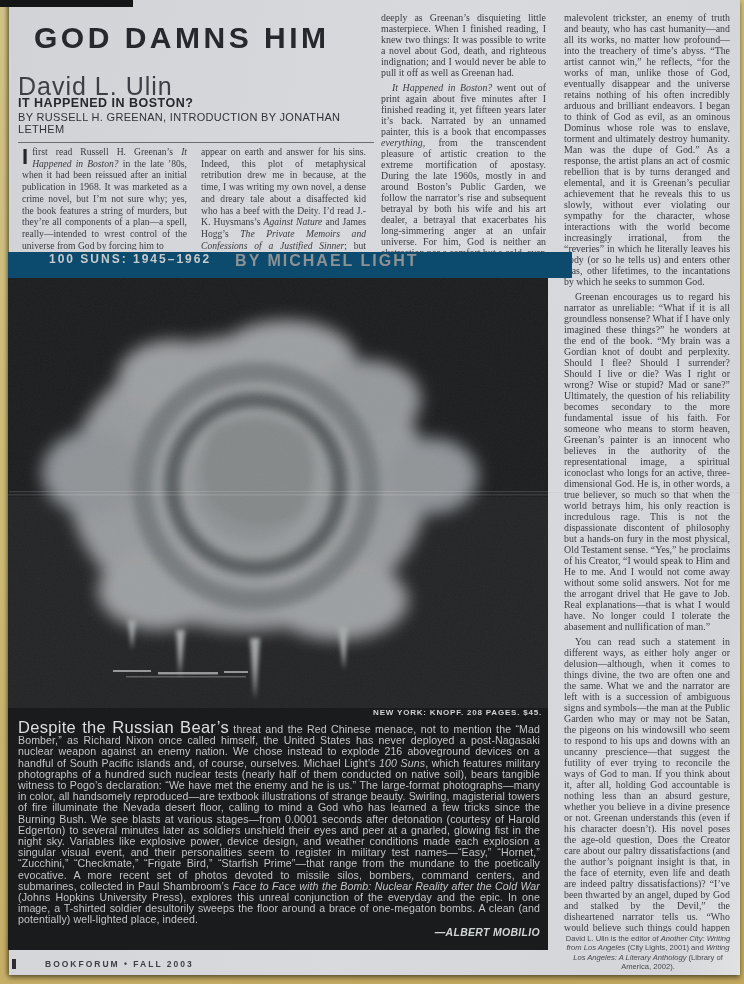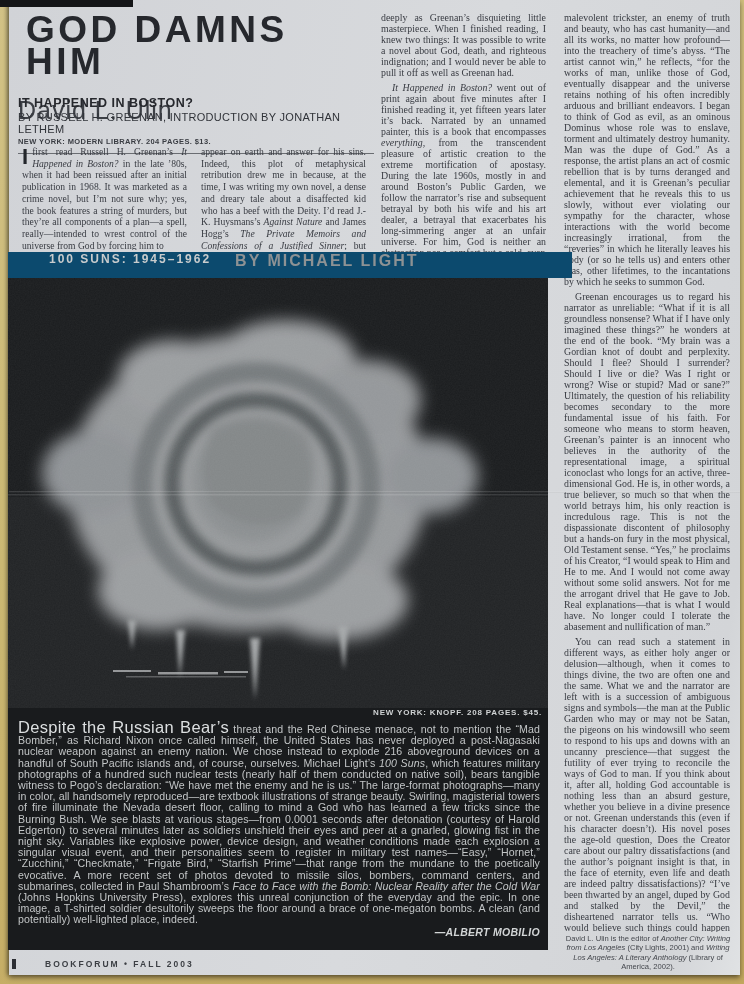--- a/index.html
+++ b/index.html
@@ -12,21 +12,21 @@
     position:absolute;left:9px;top:0;width:731px;height:975px;
     background:linear-gradient(100deg,#d1d3d7 0%,#d8dadd 55%,#d3d5d8 92%,#e0e2e4 100%);
     box-shadow:-2px 0 4px rgba(0,0,0,.35), 0 3px 5px rgba(0,0,0,.4);
   }
   .top-sliver{position:absolute;left:-9px;top:0;width:133px;height:7px;background:#141517;}
   .fold{position:absolute;left:0;top:491px;width:100%;height:2px;
     background:linear-gradient(rgba(255,255,255,.18),rgba(0,0,0,.06));pointer-events:none;}
 
   
   .hdr{position:absolute;left:9px;top:6px;width:360px;color:#26282d;}
-  .hdr h1{margin:8px;font-family:"Liberation Sans",sans-serif;font-size:37px;font-weight:700;
+  .hdr h1{margin:16px;font-family:"Liberation Sans",sans-serif;font-size:30px;font-weight:700;
     letter-spacing:3.5px;line-height:32px;}
   .hdr .byline{font-family:"Liberation Sans",sans-serif;font-size:25px;font-weight:400;
     letter-spacing:1px;color:#3c3f45;margin-top:18px;}
 
   .bookinfo{position:absolute;left:9px;top:96px;width:356px;
     font-family:"Liberation Sans",sans-serif;color:#26282d;
     border-bottom:1px solid #6a6d72;padding-bottom:7px;}
   .bookinfo .bi-title{font-size:12.5px;font-weight:700;letter-spacing:.5px;}
   .bookinfo .bi-credit{font-size:11px;letter-spacing:.3px;margin-top:1px;color:#303339;}
   .bookinfo .bi-pub{font-size:7.5px;font-weight:700;letter-spacing:.4px;margin-top:2px;color:#3a3d43;}
@@ -81,21 +81,20 @@
   <div class="top-sliver"></div>
 
   <header class="hdr">
     <h1>GOD DAMNS HIM</h1>
     <div class="byline">David L. Ulin</div>
   </header>
 
   <section class="bookinfo">
     <div class="bi-title">IT HAPPENED IN BOSTON?</div>
     <div class="bi-credit">BY RUSSELL H. GREENAN, INTRODUCTION BY JONATHAN LETHEM</div>
-    <div class="bi-pub">NEW YORK: MODERN LIBRARY. 204 PAGES. $13.</div>
   </section>
 
   <div class="col c12 col1">
     <p><span class="dropcap">I</span>first read Russell H. Greenan’s <i>It Happened in Boston?</i> in the late ’80s, when it had been reissued after an initial publication in 1968. It was marketed as a crime novel, but I’m not sure why; yes, the book features a string of murders, but they’re all components of a plan—a spell, really—intended to wrest control of the universe from God by forcing him to</p>
   </div>
   <div class="col c12 col2">
     <p>appear on earth and answer for his sins. Indeed, this plot of metaphysical retribution drew me in because, at the time, I was writing my own novel, a dense and dreary tale about a disaffected kid who has a beef with the Deity. I’d read J.-K. Huysmans’s <i>Against Nature</i> and James Hogg’s <i>The Private Memoirs and Confessions of a Justified Sinner</i>; but neither moved me as</p>
   </div>
   <div class="col col3">
     <p>deeply as Greenan’s disquieting little masterpiece. When I finished reading, I knew two things: It was possible to write a novel about God, death, and righteous indignation; and I would never be able to pull it off as well as Greenan had.</p>

